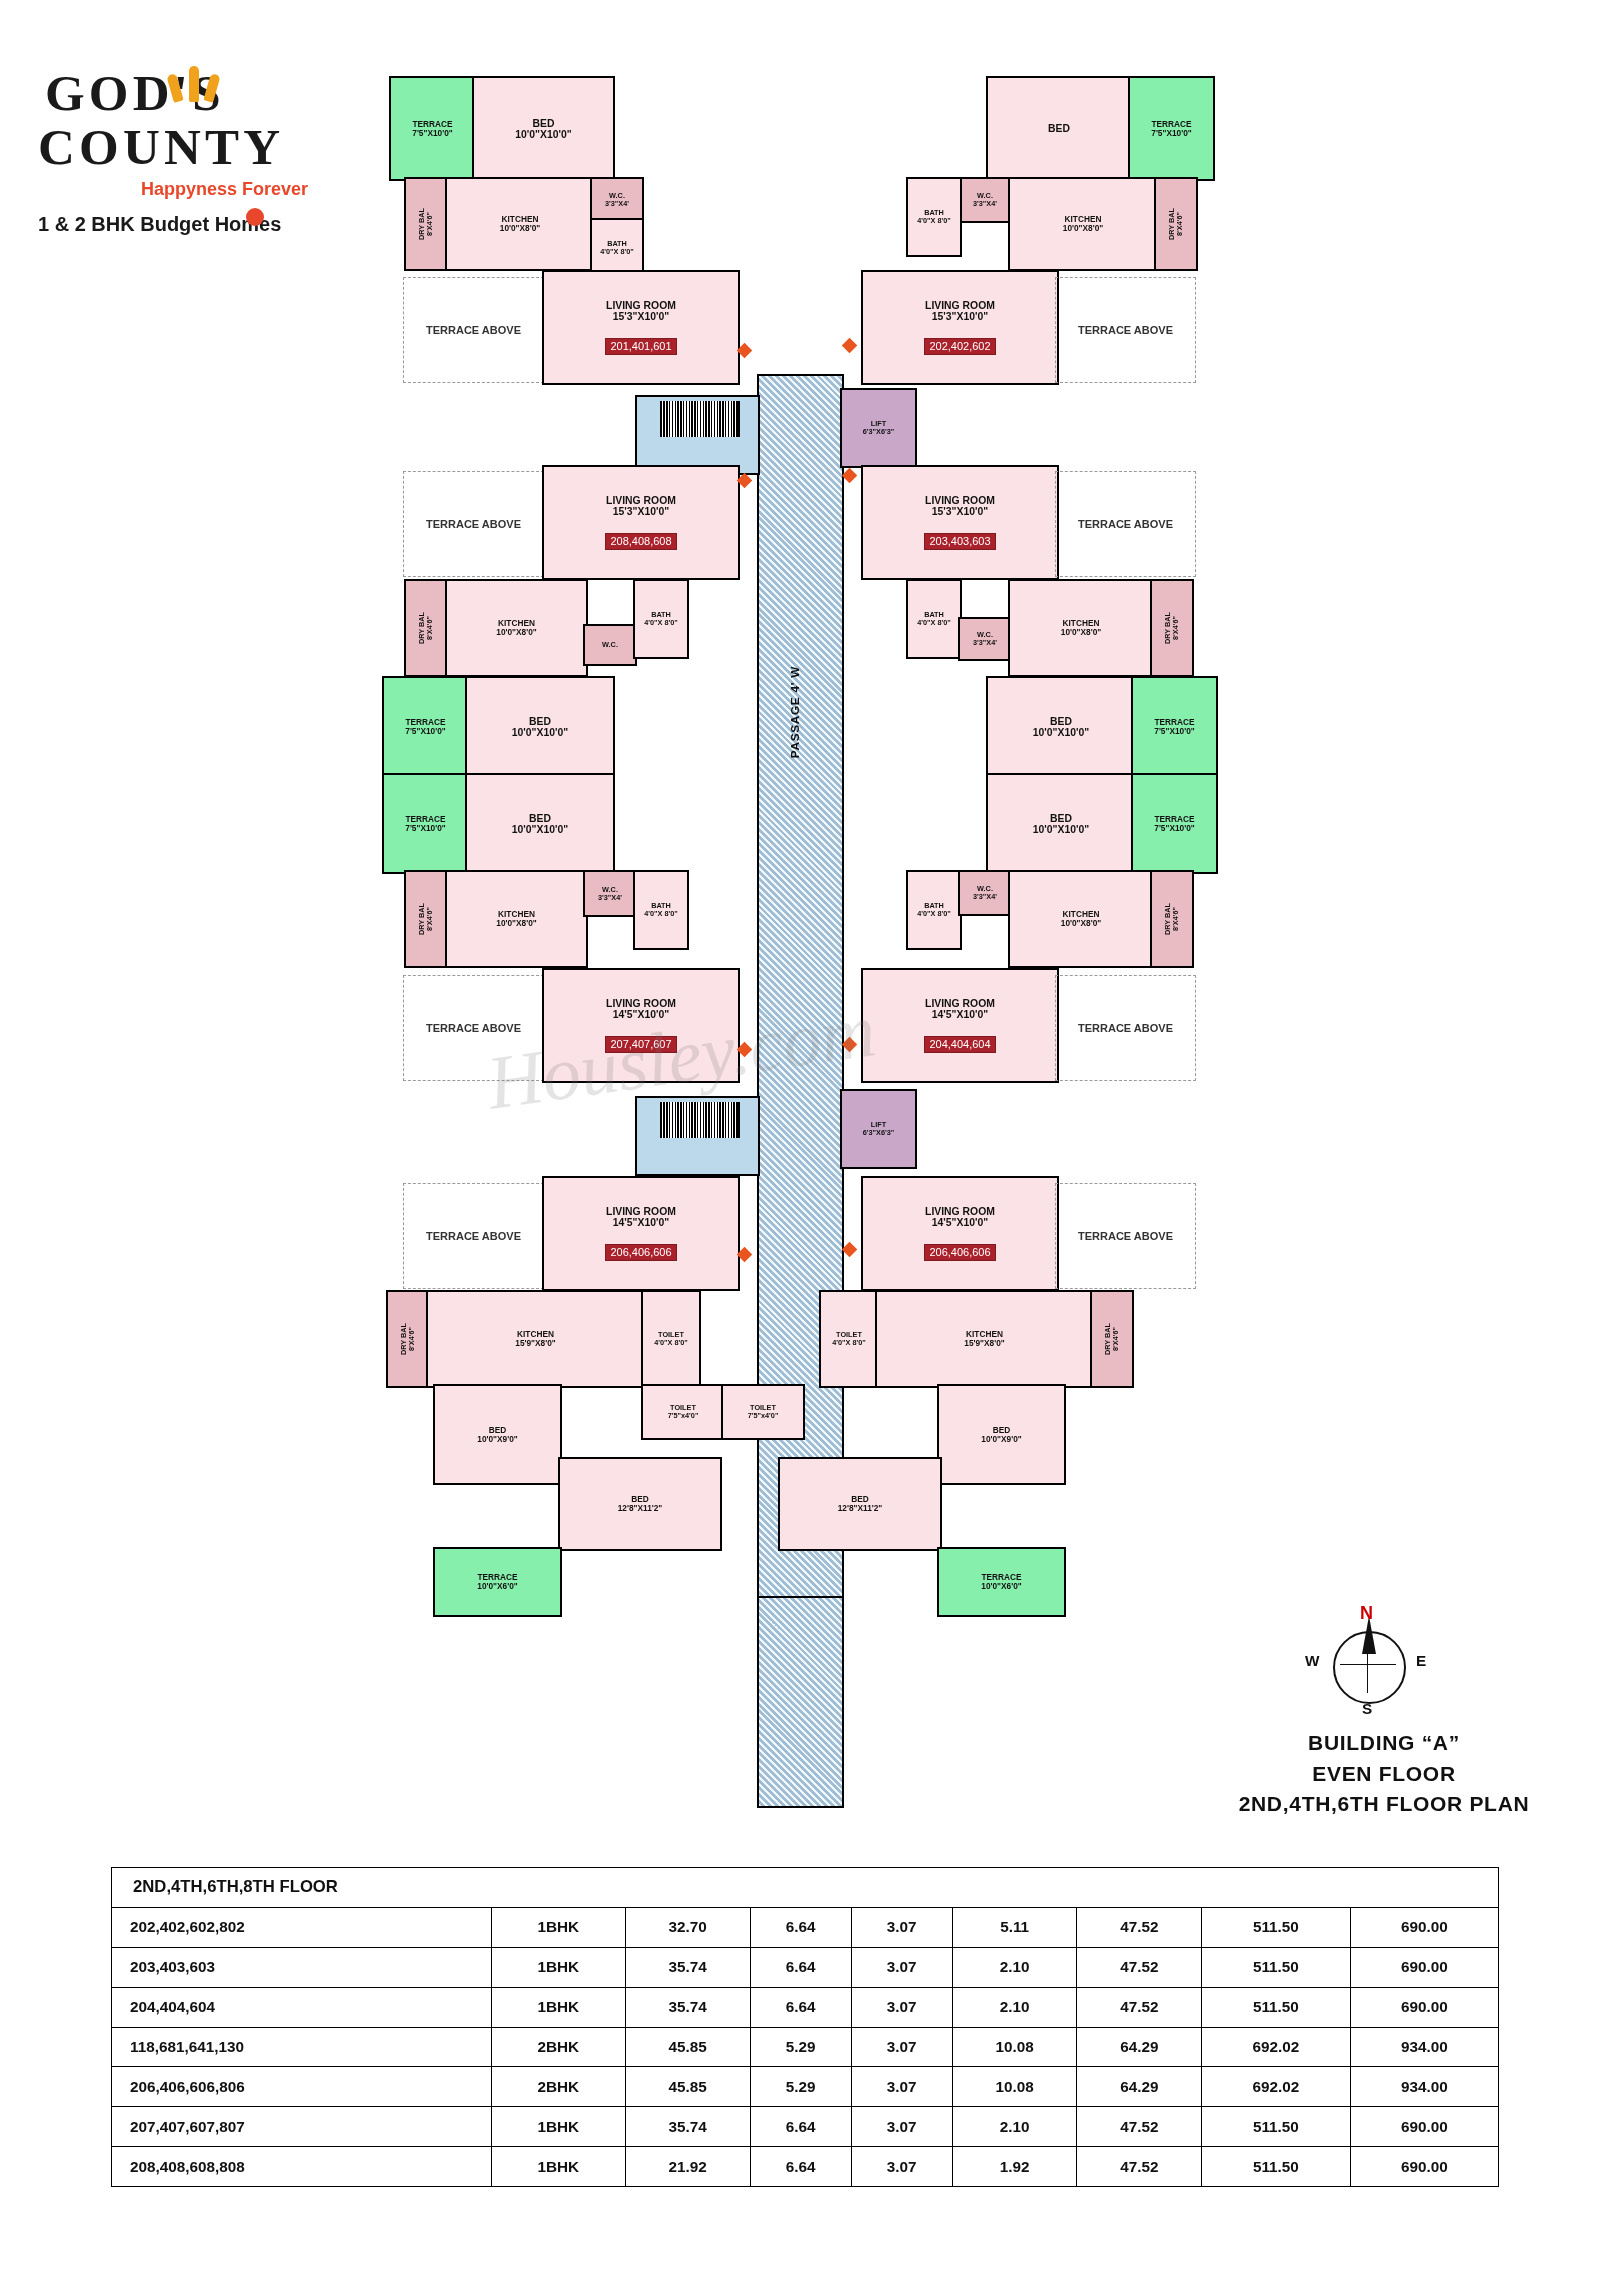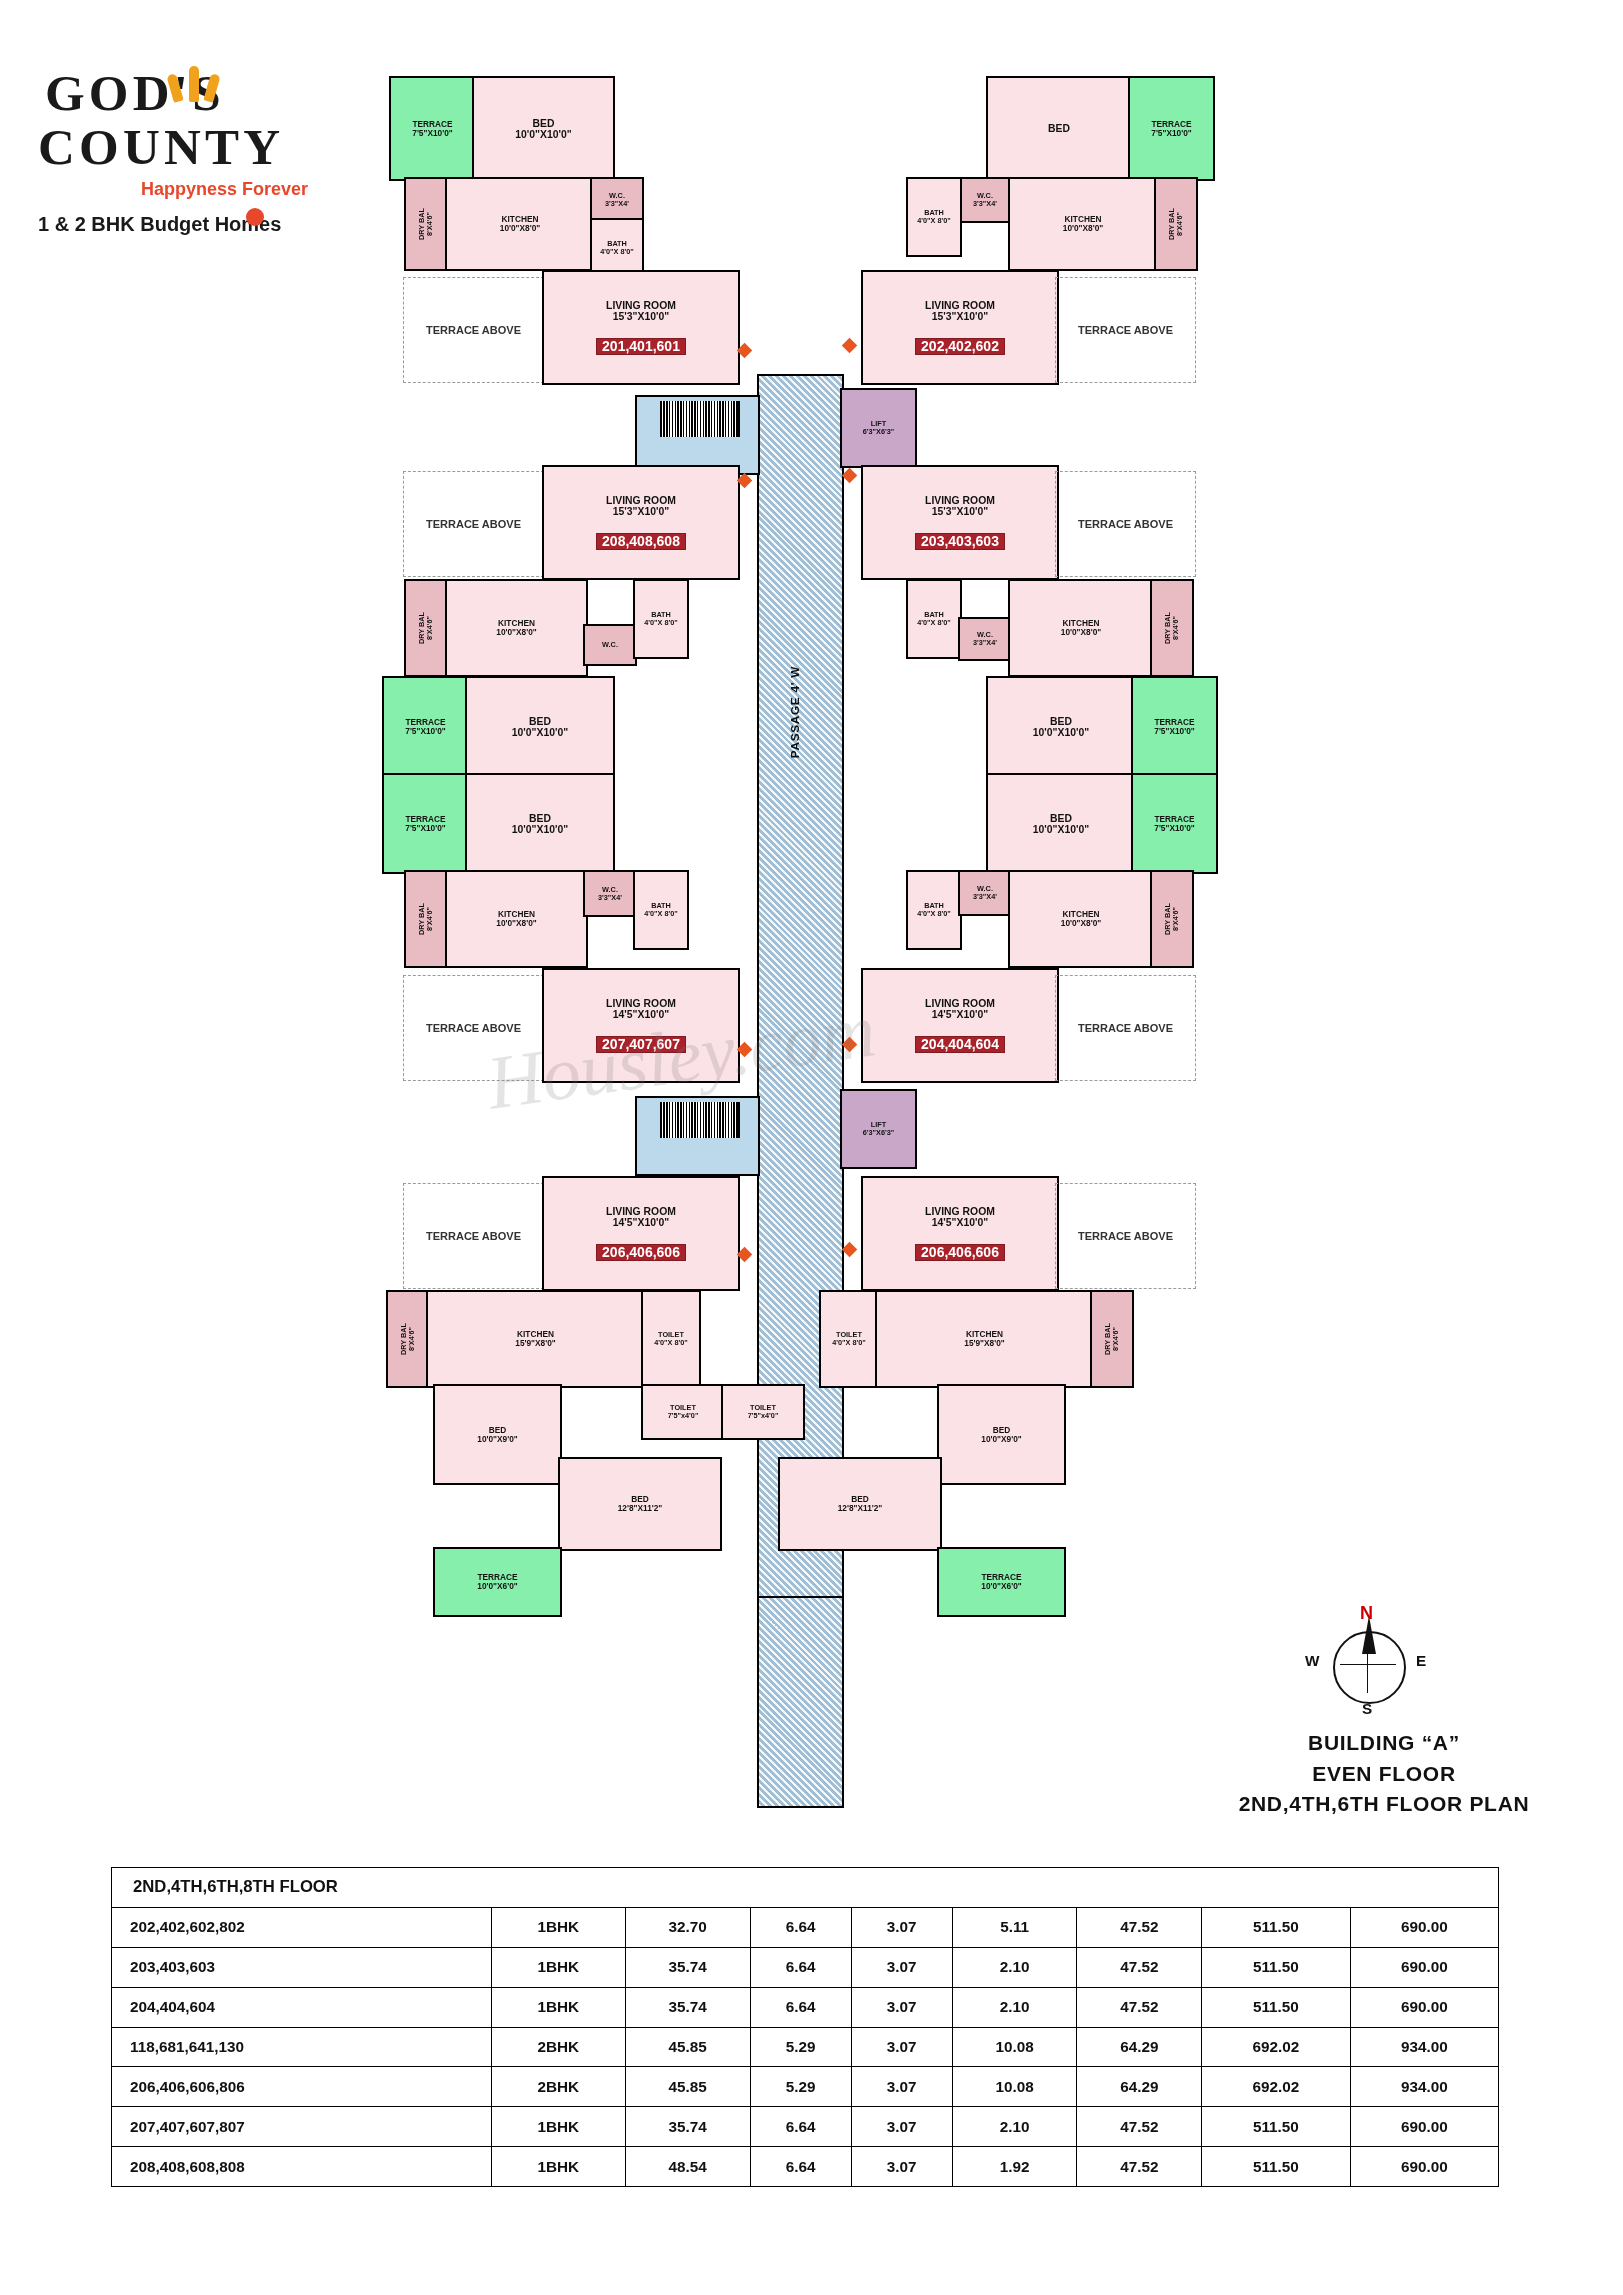--- a/index.html
+++ b/index.html
@@ -24,21 +24,21 @@
   .room.tiny{font-size:7.3px;line-height:7.6px;}
   .terrace{background:#86efac;}
   .drybal{background:#e9bcc4;}
   .wc{background:#e9bcc4;}
   .lift{background:#c9a7c9;}
   .stair{background:#bcd9ec;}
   .vert{writing-mode:vertical-rl;transform:rotate(180deg);}
   .dashed{position:absolute;border:1.4px dashed #9a9a9a;background:transparent;display:flex;align-items:center;justify-content:center;text-align:center;font-size:11px;font-weight:700;color:#333;line-height:11px;}
   .passage{position:absolute;background:#cfe3f2;border:2.1px solid #000;}
   .passage-label{position:absolute;font-size:11.8px;font-weight:700;letter-spacing:0.7px;}
-  .unitno{display:inline-block;background:#a9212b;color:#fff;font-size:14px;font-weight:700;padding:2.1px 4.9px;margin-top:16px;border:1.4px solid #7e1a20;}
+  .unitno{display:inline-block;background:#a9212b;color:#fff;font-size:11px;font-weight:400;padding:2.1px 4.9px;margin-top:16px;border:1.4px solid #7e1a20;}
   .hatch{background-image:repeating-linear-gradient(45deg,rgba(255,255,255,.75) 0 2.1px,rgba(120,160,190,.55) 2.1px 4.9px);}
   .door{position:absolute;width:11px;height:11px;background:#e8551f;transform:rotate(45deg);}
   .stairsteps{position:absolute;border-left:2.1px solid #000;border-right:2.1px solid #000;background:repeating-linear-gradient(to right,#fff 0 1.4px,#000 1.4px 2.8px);}
   .watermark{position:absolute;left:486px;top:1027px;font-size:76px;color:rgba(120,120,120,.20);font-family:"Liberation Serif",serif;font-style:italic;transform:rotate(-8deg);pointer-events:none;}
 
   
   #compass{left:1291px;top:1603px;width:160px;height:125px;}
   .comp-circle{position:absolute;left:42px;top:28px;width:69px;height:69px;border:2.1px solid #111;border-radius:50%;}
   .comp-n{position:absolute;left:69px;top:0px;color:#c00;font-size:18px;font-weight:700;}
   .comp-s{position:absolute;left:71px;top:97px;font-size:15.3px;font-weight:700;}
@@ -471,21 +471,21 @@
           <td>6.64</td>
           <td>3.07</td>
           <td>2.10</td>
           <td>47.52</td>
           <td>511.50</td>
           <td>690.00</td>
         </tr>
         <tr>
           <td class="left">208,408,608,808</td>
           <td>1BHK</td>
-          <td>48.54</td>
+          <td>21.92</td>
           <td>6.64</td>
           <td>3.07</td>
           <td>1.92</td>
           <td>47.52</td>
           <td>511.50</td>
           <td>690.00</td>
         </tr>
       </tbody>
   </table>
 </div>

